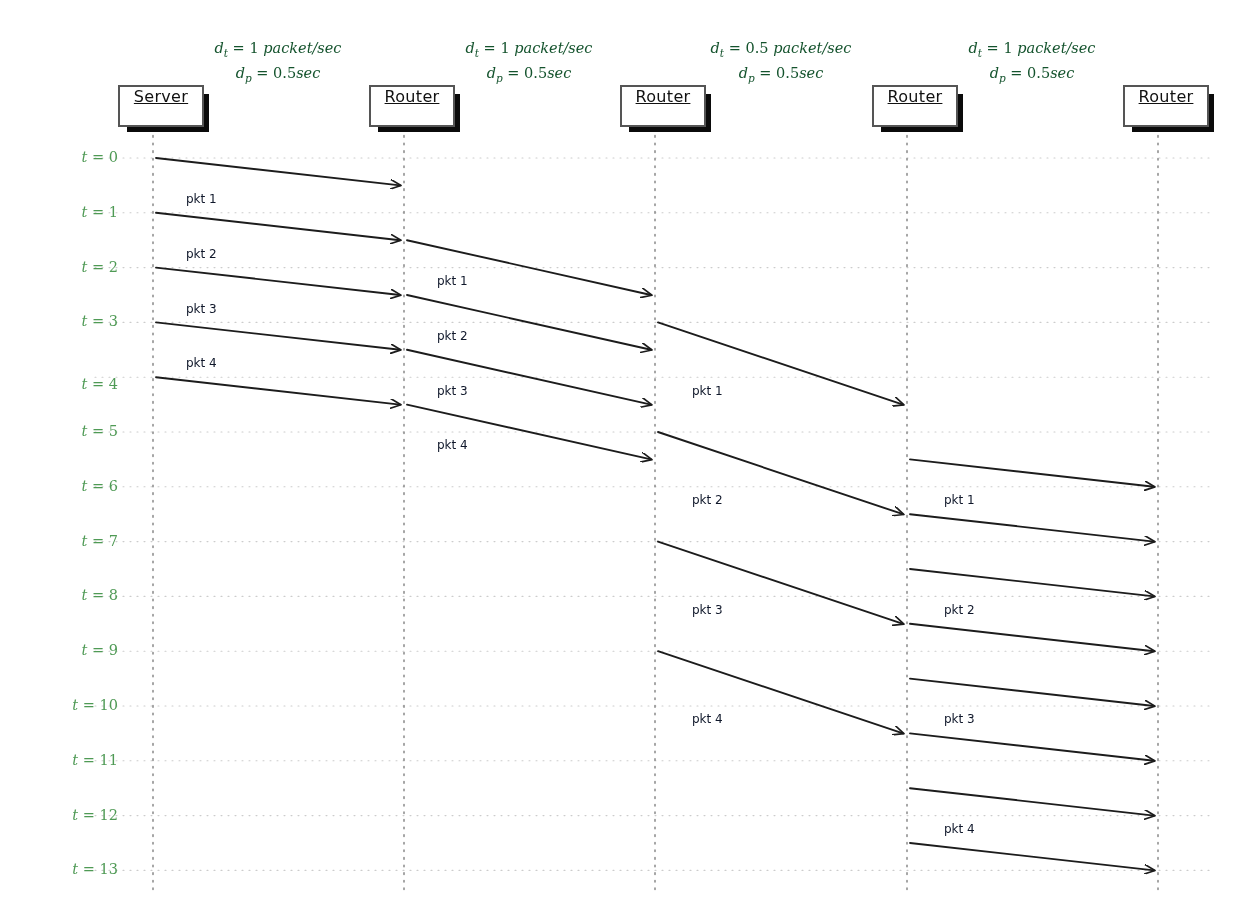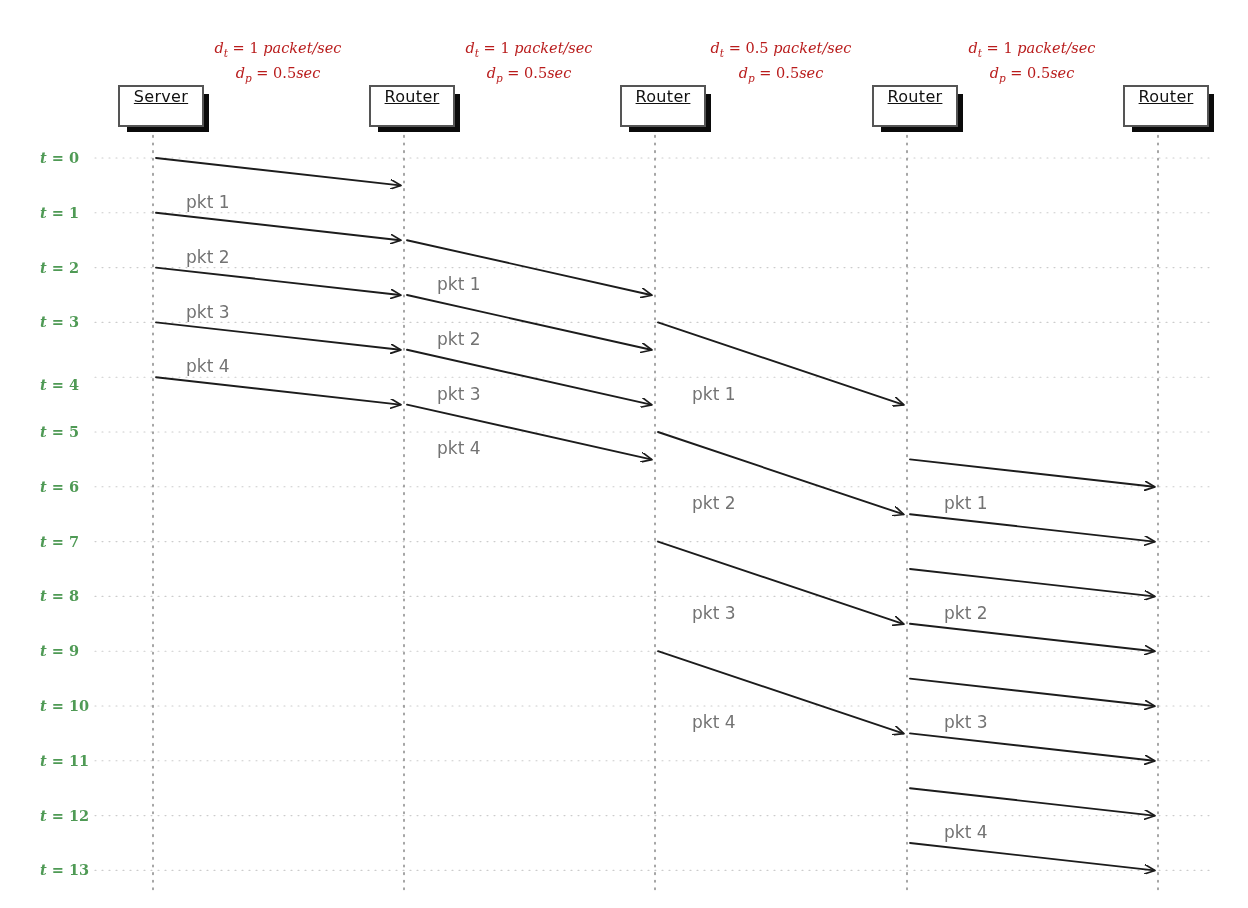--- a/index.html
+++ b/index.html
@@ -51,50 +51,50 @@
   .node-label {
     font-family: "DejaVu Sans", sans-serif;
     font-size: 16px;
     color: #111111;
     text-decoration: underline;
     letter-spacing: 0.3px;
   }
   .link-note {
     position: absolute;
     text-align: center;
-    color: #b91c1c;
+    color: #14532d;
     font-family: "DejaVu Serif", serif;
     font-size: 14.5px;
     line-height: 20px;
     white-space: nowrap;
   }
   .link-note .ln {
     display: block;
   }
   .link-note i {
     font-style: italic;
   }
   .link-note sub {
     font-size: 10.5px;
     font-style: italic;
   }
   .time-label {
     position: absolute;
     color: #4f9a55;
     font-family: "DejaVu Serif", serif;
     font-size: 14.5px;
+    text-align: right;
     white-space: nowrap;
-    font-weight: bold;
   }
   .time-label i { font-style: italic; }
   .pkt-label {
     position: absolute;
-    color: #737373;
+    color: #0f172a;
     font-family: "DejaVu Sans", sans-serif;
-    font-size: 17px;
+    font-size: 12px;
     white-space: nowrap;
   }
 </style>
 </head>
 <body>
 
 <div id="stage">
 
   <svg id="diagram" width="1248" height="908">
     <defs>

